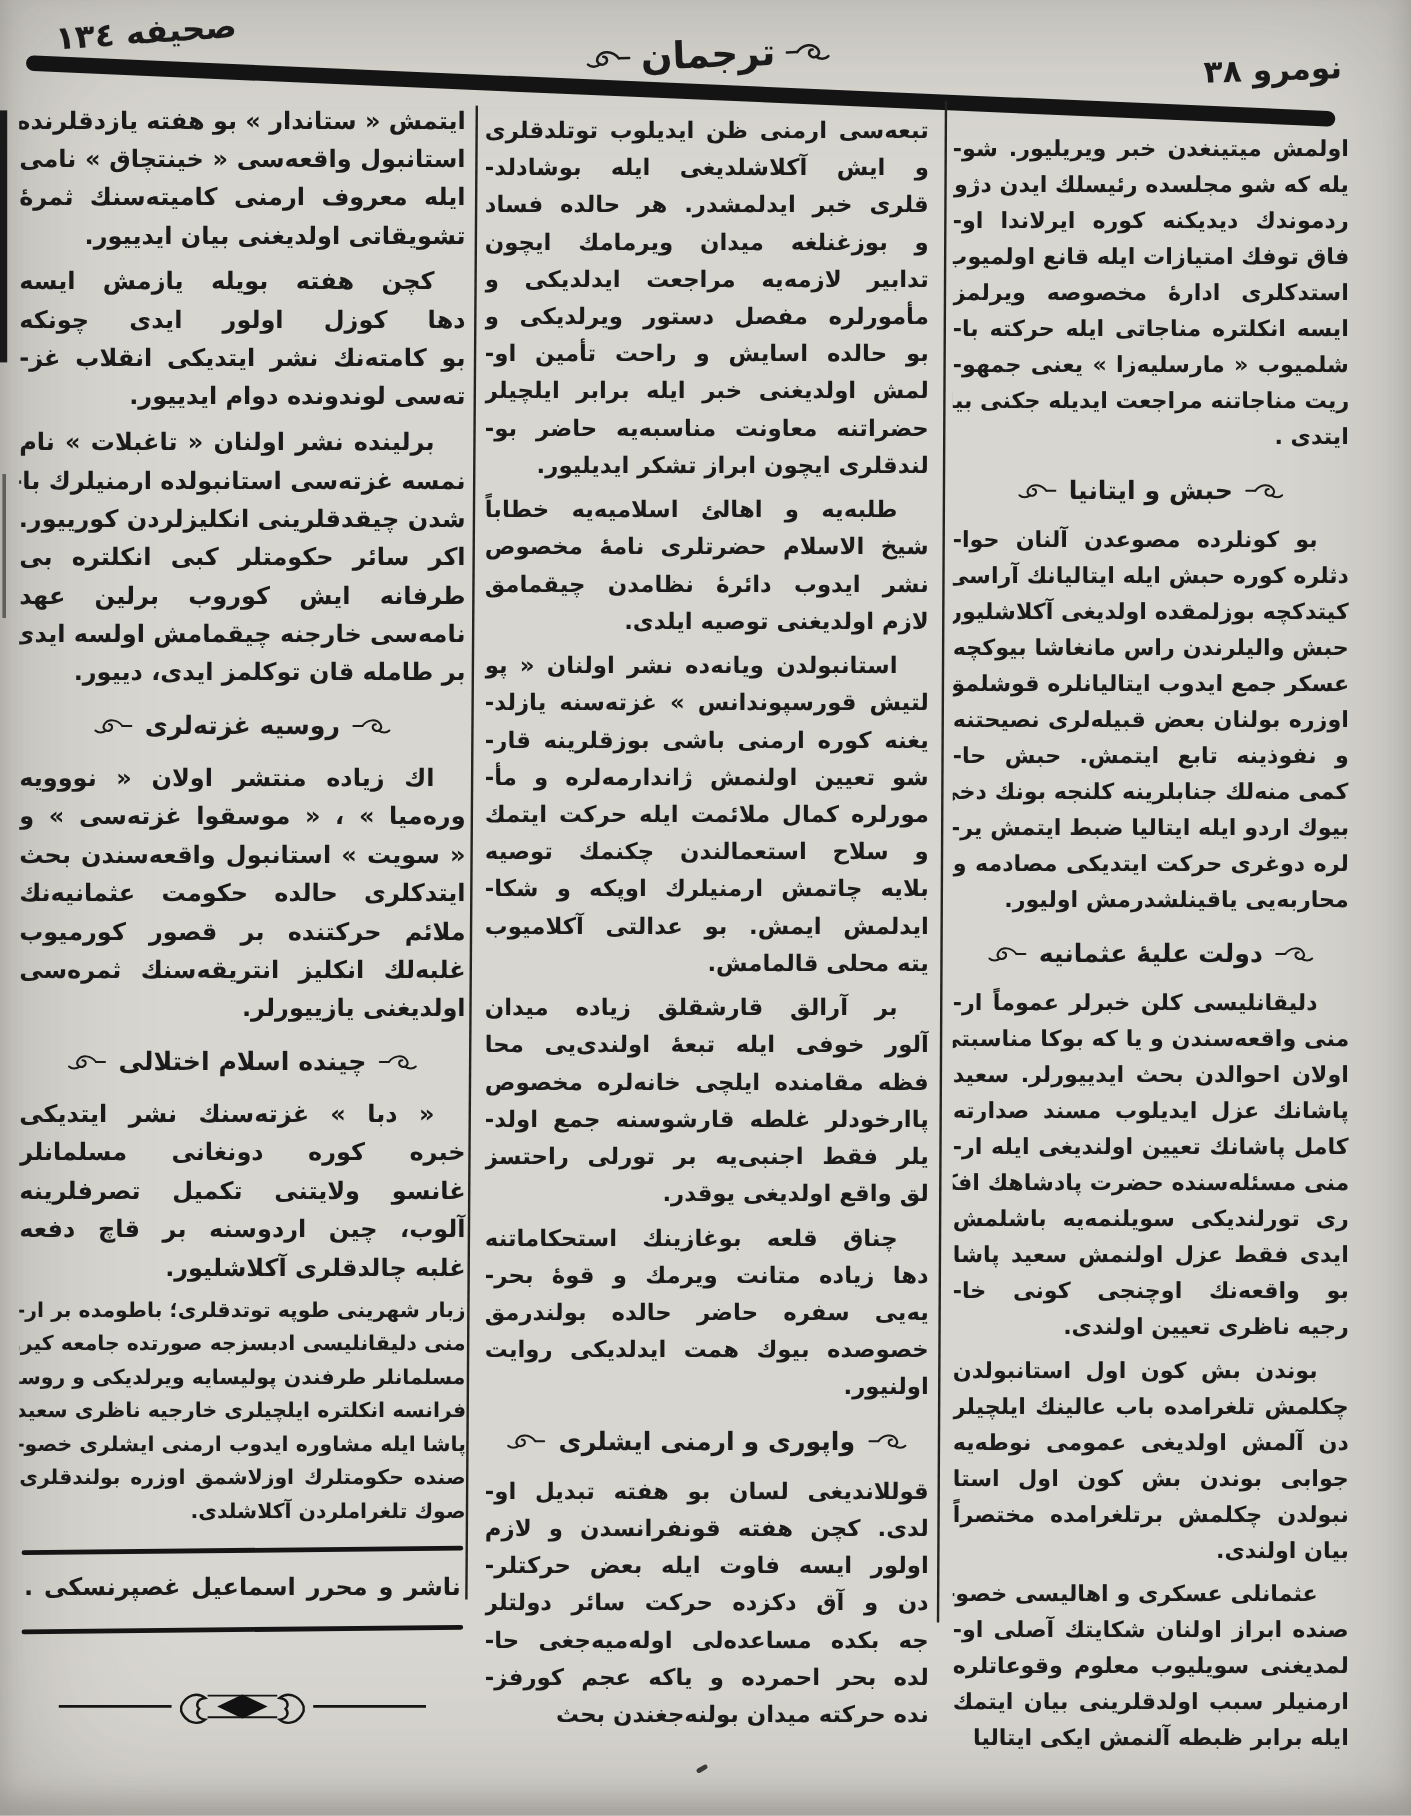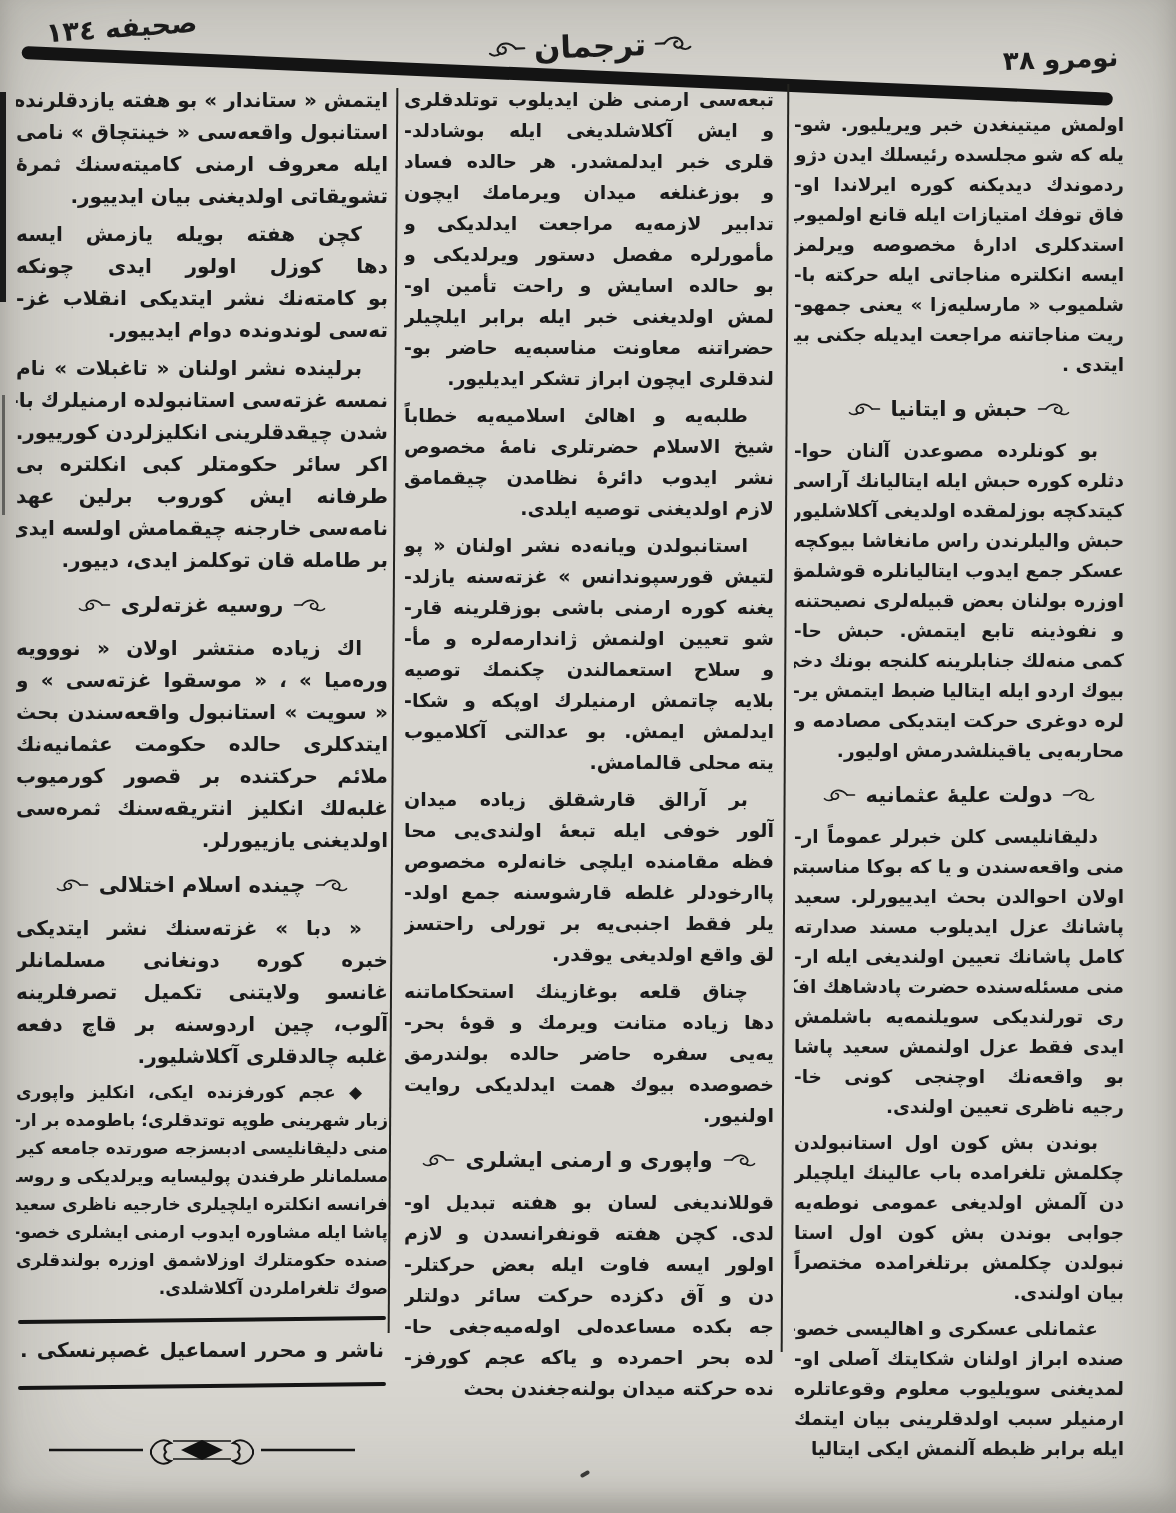--- a/index.html
+++ b/index.html
@@ -37,21 +37,21 @@
   .edge-line-a{position:absolute;left:0;top:92px;width:6px;height:210px;background:#1a1a1a;}
   .edge-line-b{position:absolute;left:2px;top:395px;width:3px;height:120px;background:rgba(26,26,26,.55);}
   .artifact-dot{position:absolute;left:580px;top:1472px;width:10px;height:4px;background:#3a3a38;border-radius:2px;transform:rotate(-30deg);}
   
   .divider{position:absolute;width:2px;background:#23231f;}
   .divider-1{left:392px;top:88px;height:1245px;transform:rotate(.4deg);}
   .divider-2{left:784px;top:84px;height:1268px;transform:rotate(.3deg);}
   
   .col{position:absolute;direction:rtl;font-weight:bold;}
   .col-left{left:16px;top:84px;width:372px;font-size:20px;}
-  .col-mid{left:404px;top:84px;width:370px;font-size:19px;}
+  .col-mid{left:404px;top:94px;width:370px;font-size:19px;}
   .col-right{left:794px;top:110px;width:330px;font-size:18.5px;}
   .para{margin:0 0 6px 0;}
   .tl{
     text-align:justify;text-align-last:justify;
     white-space:nowrap;overflow:hidden;
   }
   .col-left .tl{height:32px;line-height:32px;}
   .col-mid .tl{height:31px;line-height:31px;}
   .col-right .tl{height:30px;line-height:30px;}
   .para.small{font-size:17px;}
@@ -177,21 +177,20 @@
       </svg>
     </div>
     <div class="para">
       <div class="tl ind">« دبا » غزته‌سنك نشر ايتديكى</div>
       <div class="tl">خبره كوره دونغانى مسلمانلر</div>
       <div class="tl">غانسو ولايتنى تكميل تصرفلرينه</div>
       <div class="tl">آلوب، چين اردوسنه بر قاچ دفعه</div>
       <div class="tl last">غلبه چالدقلرى آكلاشليور.</div>
     </div>
     <div class="para small">
-      <div class="tl ind">◆ عجم كورفزنده ايكى، انكليز واپورى</div>
       <div class="tl">زبار شهرينى طوپه توتدقلرى؛ باطومده بر ار-</div>
       <div class="tl">منى دليقانليسى ادبسزجه صورتده جامعه كيروب</div>
       <div class="tl">مسلمانلر طرفندن پوليسايه ويرلديكى و روسيه</div>
       <div class="tl">فرانسه انكلتره ايلچيلرى خارجيه ناظرى سعيد</div>
       <div class="tl">پاشا ايله مشاوره ايدوب ارمنى ايشلرى خصو-</div>
       <div class="tl">صنده حكومتلرك اوزلاشمق اوزره بولندقلرى</div>
       <div class="tl last">صوك تلغراملردن آكلاشلدى.</div>
     </div>
     <div class="col-rule"></div>
     <div class="imprint">ناشر و محرر اسماعيل غصپرنسكى .</div>
@@ -227,20 +226,21 @@
       <div class="tl ind">طلبه‌يه و اهالئ اسلاميه‌يه خطاباً</div>
       <div class="tl">شيخ الاسلام حضرتلرى نامهٔ مخصوص</div>
       <div class="tl">نشر ايدوب دائرهٔ نظامدن چيقمامق</div>
       <div class="tl last">لازم اولديغنى توصيه ايلدى.</div>
     </div>
     <div class="para">
       <div class="tl ind">استانبولدن ويانه‌ده نشر اولنان « پو</div>
       <div class="tl">لتيش قورسپوندانس » غزته‌سنه يازلد-</div>
       <div class="tl">يغنه كوره ارمنى باشى بوزقلرينه قار-</div>
       <div class="tl">شو تعيين اولنمش ژاندارمه‌لره و مأ-</div>
+      <div class="tl">مورلره كمال ملائمت ايله حركت ايتمك</div>
       <div class="tl">و سلاح استعمالندن چكنمك توصيه</div>
       <div class="tl">بلايه چاتمش ارمنيلرك اوپكه و شكا-</div>
       <div class="tl">ايدلمش ايمش. بو عدالتى آكلاميوب</div>
       <div class="tl last">يته محلى قالمامش.</div>
     </div>
     <div class="para">
       <div class="tl ind">بر آرالق قارشقلق زياده ميدان</div>
       <div class="tl">آلور خوفى ايله تبعهٔ اولندى‌يى محا</div>
       <div class="tl">فظه مقامنده ايلچى خانه‌لره مخصوص</div>
       <div class="tl">پاارخودلر غلطه قارشوسنه جمع اولد-</div>

